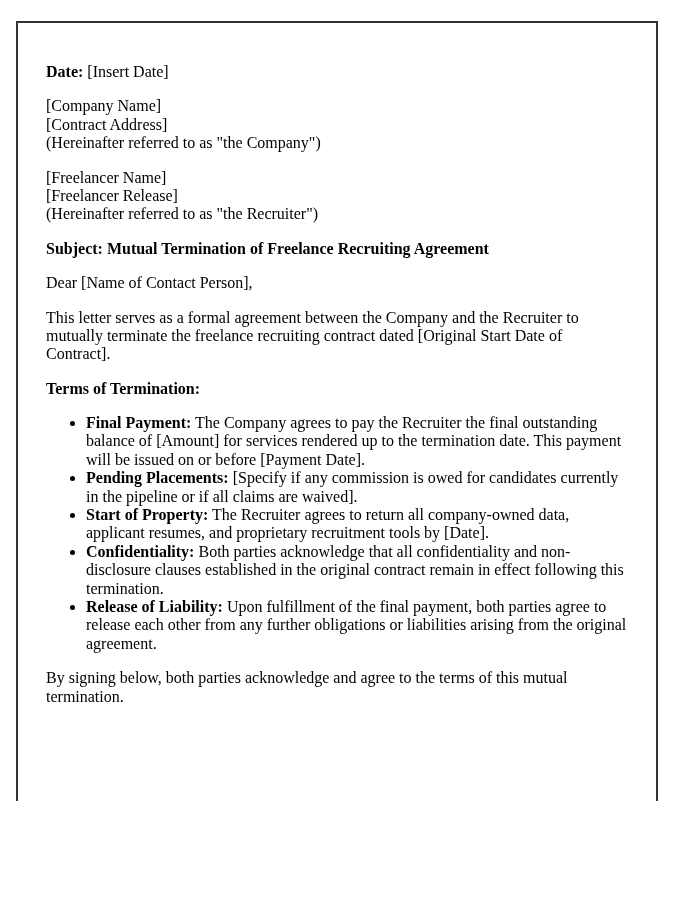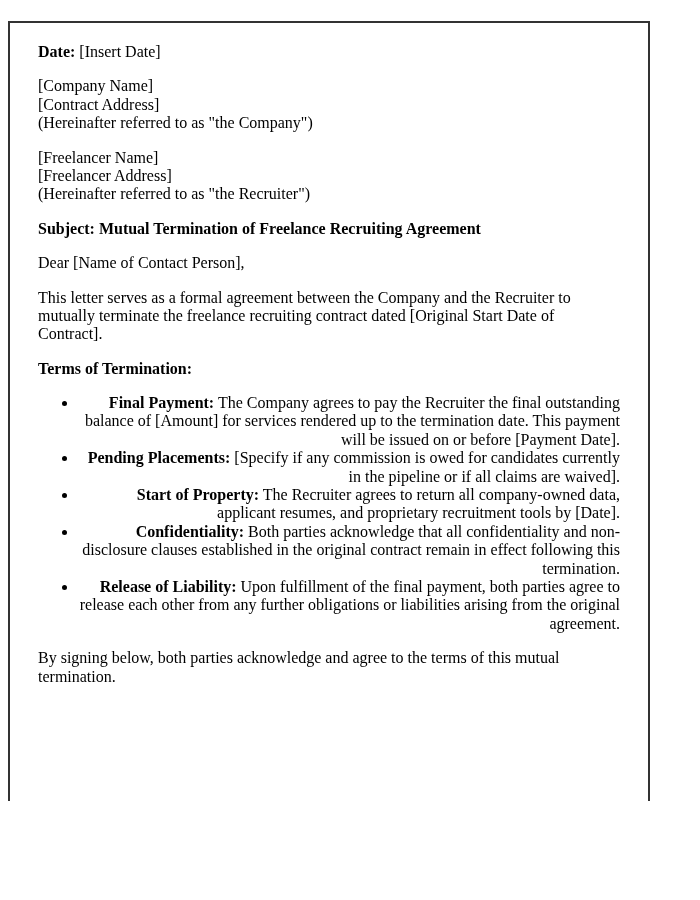--- a/index.html
+++ b/index.html
@@ -9,42 +9,41 @@
   }
   body {
     width: 700px;
     height: 900px;
     overflow: hidden;
     font-family: "Liberation Serif", "DejaVu Serif", serif;
     color: #000000;
   }
   .letter {
     box-sizing: border-box;
-    margin: 21px 0 0 8px;
+    margin: 21px 0 0 16px;
     width: 642px;
     height: 780px;
     border: 2px solid #333333;
     border-bottom: none;
-    padding: 4px 28px 0 28px;
+    padding: 24px 28px 0 28px;
     overflow: hidden;
     font-size: 16px;
     line-height: 1.15;
   }
   .letter p {
     margin: 16px 0;
   }
   .letter ul {
     margin: 16px 0;
     padding-left: 40px;
     list-style-type: disc;
   }
   .letter li {
     margin: 0;
     padding: 0;
-    text-align: right;
   }
   .b {
     font-weight: bold;
   }
   .line {
     display: block;
   }
 </style>
 </head>
 <body>
@@ -56,21 +55,21 @@
 
   <p>
     <span class="line">[Company Name]</span>
     <span class="line">[Contract Address]</span>
     <span class="line">(Hereinafter referred to as "the Company")</span>
   </p>
 
 
   <p>
     <span class="line">[Freelancer Name]</span>
-    <span class="line">[Freelancer Address]</span>
+    <span class="line">[Freelancer Release]</span>
     <span class="line">(Hereinafter referred to as "the Recruiter")</span>
   </p>
 
   <p><span class="b">Subject: Mutual Termination of Freelance Recruiting Agreement</span></p>
 
   <p>Dear [Name of Contact Person],</p>
 
   <p>This letter serves as a formal agreement between the Company and the Recruiter to mutually terminate the freelance recruiting contract dated [Original Start Date of Contract].</p>
 
 

